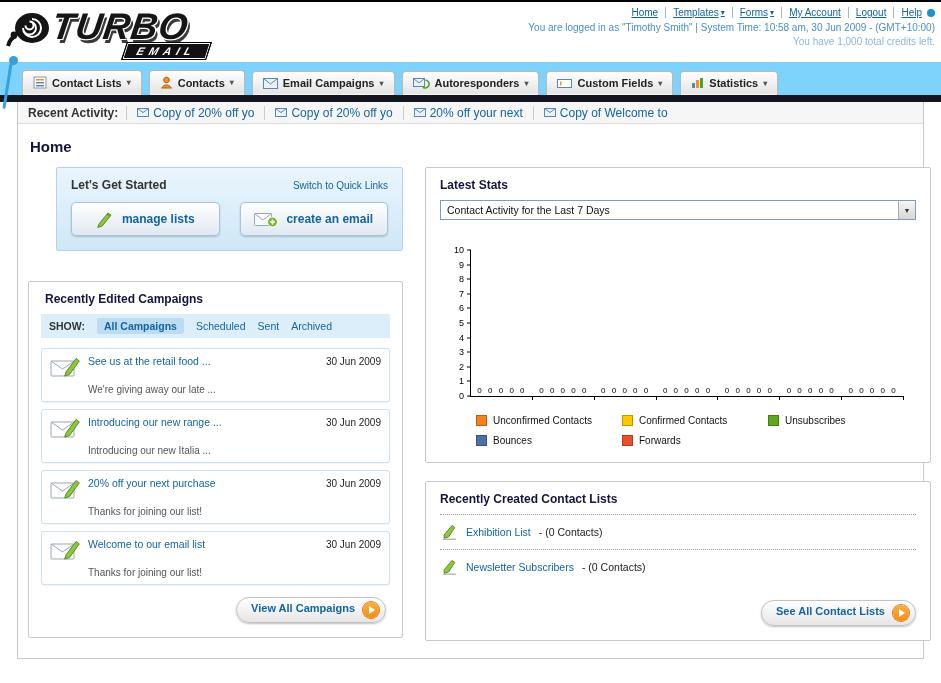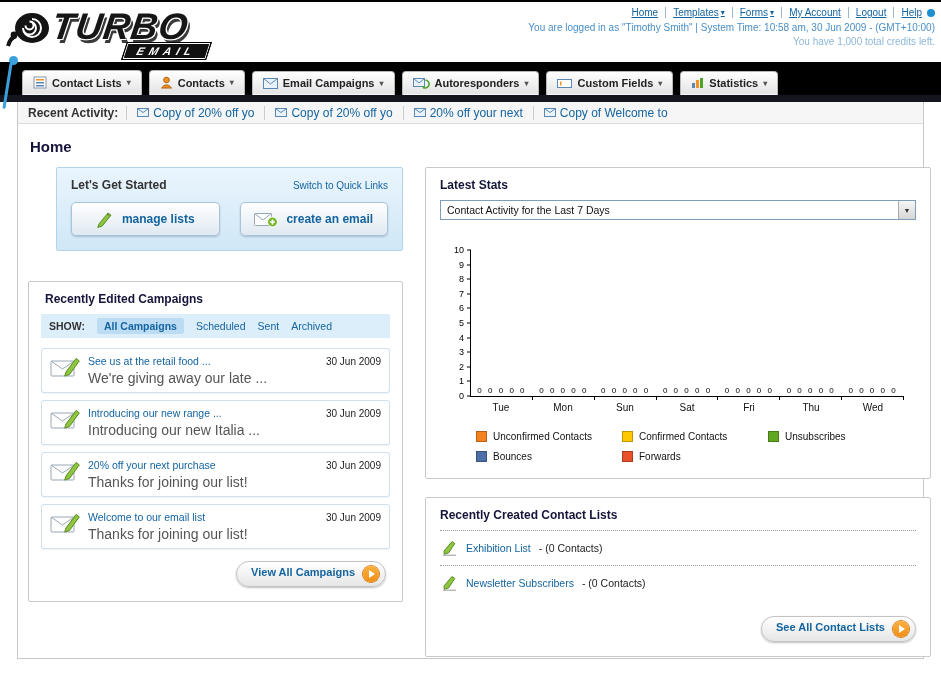--- a/index.html
+++ b/index.html
@@ -25,21 +25,21 @@
   .header-right { position:absolute; right:6px; top:5px; text-align:right; }
   .top-links { font-size:10px; color:#1464a0; display:flex; justify-content:flex-end; align-items:center; }
   .top-links a { color:#1464a0; text-decoration:underline; cursor:pointer; display:inline-flex; align-items:center; gap:2px; }
   .top-links a + a { border-left:1px solid #9cb8cf; padding-left:7px; margin-left:7px; }
   .dd-arrow { font-size:8px; color:#1464a0; }
   .help-dot { width:8px; height:8px; border-radius:50%; background:#1e90d0; margin-left:5px; display:inline-block; }
   .login-info { font-size:10px; color:#4a8fc7; margin-top:4px; }
   .credits-info { font-size:10px; color:#8cb8d8; margin-top:3px; }
 
   
-  .navbar { height:33px; display:flex; align-items:flex-end; gap:7px; padding-left:22px; background:#000000; }
+  .navbar { height:33px; display:flex; align-items:flex-end; gap:7px; padding-left:22px; background:#7dd3fc; }
   .tab { display:flex; align-items:center; gap:5px; padding:5px 10px 6px 10px;
     background:linear-gradient(#ffffff,#e2e2e2); border:1px solid #b8b8b8; border-bottom:none;
     border-radius:4px 4px 0 0; font-size:11px; font-weight:bold; color:#222; cursor:pointer;
     box-shadow:0 -1px 1px rgba(255,255,255,.8) inset; white-space:nowrap; }
   .tab .dd-arrow { color:#555; }
   .darkbar { height:7px; background:#15151f; width:100%; }
 
   
   .content-frame { margin:0 17px; border:1px solid #c8c8c8; border-top:none; height:557px; background:#fff; }
 
@@ -76,21 +76,21 @@
   .filter-bar { background:#ddeefb; padding:4px 8px; display:flex; gap:12px; align-items:center;
     font-size:10.5px; }
   .filter-show { font-weight:bold; color:#333; }
   .filter-link { color:#1464a0; cursor:pointer; text-decoration:none; }
   .filter-link.active { background:#bcdcf4; padding:2px 7px; border-radius:2px; font-weight:bold; }
   .campaign-list { margin-top:10px; }
   .campaign-item { border:1px solid #cfe0ef; border-radius:3px; padding:6px 8px; display:flex; gap:8px;
     margin-bottom:7px; align-items:flex-start; background:#fff; box-shadow:0 1px 1px rgba(0,0,0,.05); }
   .ci-texts { flex:1; }
   .ci-title { color:#1464a0; font-size:10.5px; text-decoration:none; cursor:pointer; display:block; }
-  .ci-sub { color:#555; font-size:14px; margin-top:3px; }
+  .ci-sub { color:#555; font-size:10px; margin-top:17px; }
   .ci-date { font-size:10px; color:#222; white-space:nowrap; margin-top:1px; }
   .view-all-row { text-align:right; margin-top:12px; padding-right:4px; }
   .btn-pill { display:inline-flex; align-items:flex-start; gap:8px; background:linear-gradient(#ffffff,#e6e6e6);
     border:1px solid #c3c3c3; border-radius:14px; padding:4px 6px 4px 14px; color:#1464a0; font-weight:bold;
     font-size:11px; box-shadow:0 1px 2px rgba(0,0,0,.25); cursor:pointer; }
   .arrow-circle { width:16px; height:16px; border-radius:50%; background:linear-gradient(#fcb040,#ef8e14);
     display:inline-flex; align-items:center; justify-content:center; box-shadow:0 0 0 1px #d87b10; }
   .arrow-circle::after { content:""; border-left:6px solid #fff; border-top:4px solid transparent;
     border-bottom:4px solid transparent; margin-left:1px; }
 
@@ -412,29 +412,20 @@
                 <div class="ytick-mark" style="bottom: 60%;"></div>
                 <div class="ytick-label" style="bottom: 70%;">7</div>
                 <div class="ytick-mark" style="bottom: 70%;"></div>
                 <div class="ytick-label" style="bottom: 80%;">8</div>
                 <div class="ytick-mark" style="bottom: 80%;"></div>
                 <div class="ytick-label" style="bottom: 90%;">9</div>
                 <div class="ytick-mark" style="bottom: 90%;"></div>
                 <div class="ytick-label" style="bottom: 100%;">10</div>
                 <div class="ytick-mark" style="bottom: 100%;"></div>
               </div>
-            <div class="day-labels">
-                <div class="day-label">Tue</div>
-                <div class="day-label">Mon</div>
-                <div class="day-label">Sun</div>
-                <div class="day-label">Sat</div>
-                <div class="day-label">Fri</div>
-                <div class="day-label">Thu</div>
-                <div class="day-label">Wed</div>
-              </div>
             <div class="legend">
                 <div class="legend-item">
                   <span class="legend-swatch" style="background: rgb(245, 130, 31);"></span>
                   <span>Unconfirmed Contacts</span>
                 </div>
                 <div class="legend-item">
                   <span class="legend-swatch" style="background: rgb(253, 200, 0);"></span>
                   <span>Confirmed Contacts</span>
                 </div>
                 <div class="legend-item">

